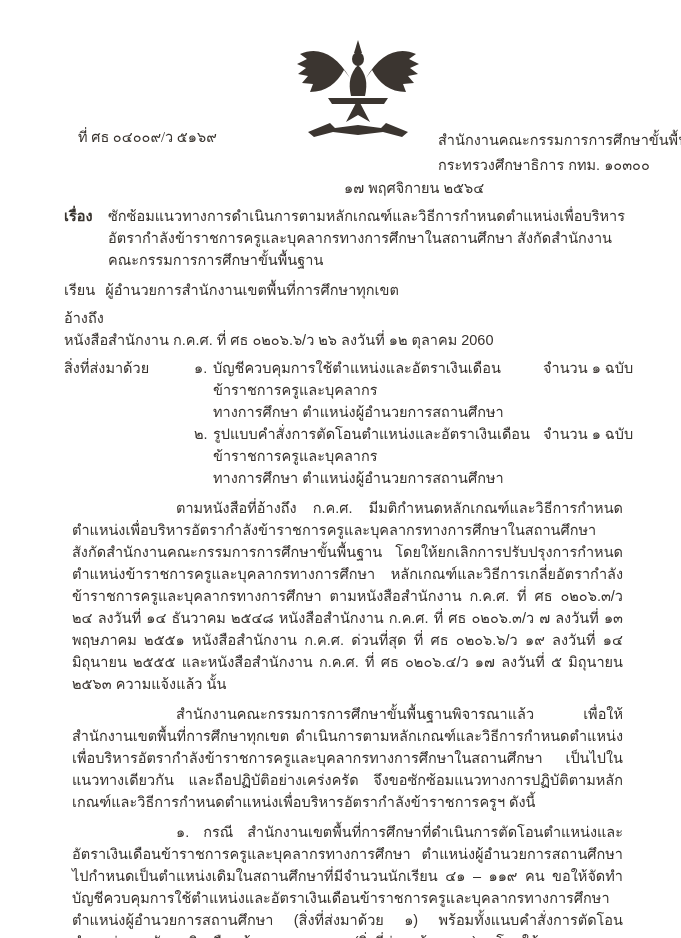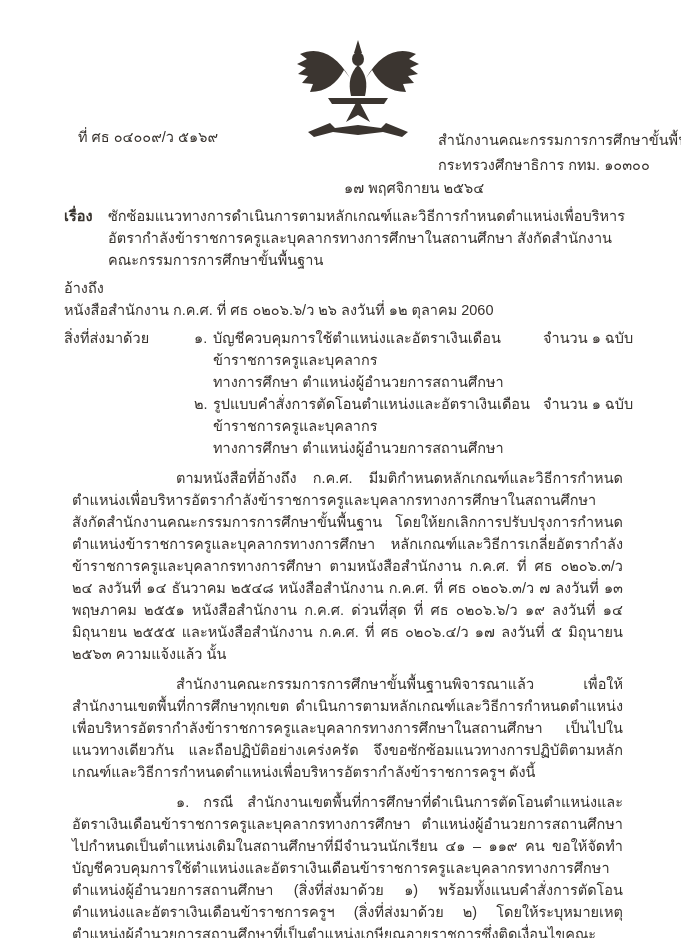--- a/index.html
+++ b/index.html
@@ -8,21 +8,21 @@
     width:681px;height:938px;
     margin:0 auto;
     background:#ffffff;
     overflow:hidden;
     font-family:"Liberation Sans","DejaVu Sans",sans-serif;
     color:#37322d;
     font-size:14.5px;
     line-height:22px;
   }
   
-  .ref-no{position:absolute;left:78px;top:126px;white-space:nowrap;}
+  .ref-no{position:absolute;left:78px;top:126px;white-space:nowrap;font-family:Liberation Serif, serif;}
   .emblem{position:absolute;left:288px;top:38px;width:140px;height:110px;}
   .emblem svg{width:100%;height:100%;}
   .agency{position:absolute;left:438px;top:128px;line-height:25px;white-space:nowrap;}
   .doc-date{position:absolute;left:344px;top:177px;white-space:nowrap;}
   
   .content{position:absolute;top:205px;left:64px;width:567px;}
   .field{display:flex;}
   .field .label{flex:none;margin-right:10px;}
   .subject .label{width:34px;font-weight:bold;}
   .to{margin-top:8px;}
@@ -67,20 +67,24 @@
 
   <div class="doc-date">๑๗ พฤศจิกายน ๒๕๖๔</div>
 
   <div class="content">
 
     <div class="field subject">
       <span class="label">เรื่อง</span>
       <span class="value">ซักซ้อมแนวทางการดำเนินการตามหลักเกณฑ์และวิธีการกำหนดตำแหน่งเพื่อบริหารอัตรากำลังข้าราชการครูและบุคลากรทางการศึกษาในสถานศึกษา สังกัดสำนักงานคณะกรรมการการศึกษาขั้นพื้นฐาน</span>
     </div>
 
+    <div class="field to">
+      <span class="label">เรียน</span>
+      <span class="value">ผู้อำนวยการสำนักงานเขตพื้นที่การศึกษาทุกเขต</span>
+    </div>
 
     <div class="field refline">
       <span class="label">อ้างถึง</span>
       <span class="value">หนังสือสำนักงาน ก.ค.ศ. ที่ ศธ ๐๒๐๖.๖/ว ๒๖ ลงวันที่ ๑๒ ตุลาคม 2060</span>
     </div>
 
     <div class="attachments">
       <div class="att-label">สิ่งที่ส่งมาด้วย</div>
       <div class="att-items">
         <div class="att-item">

